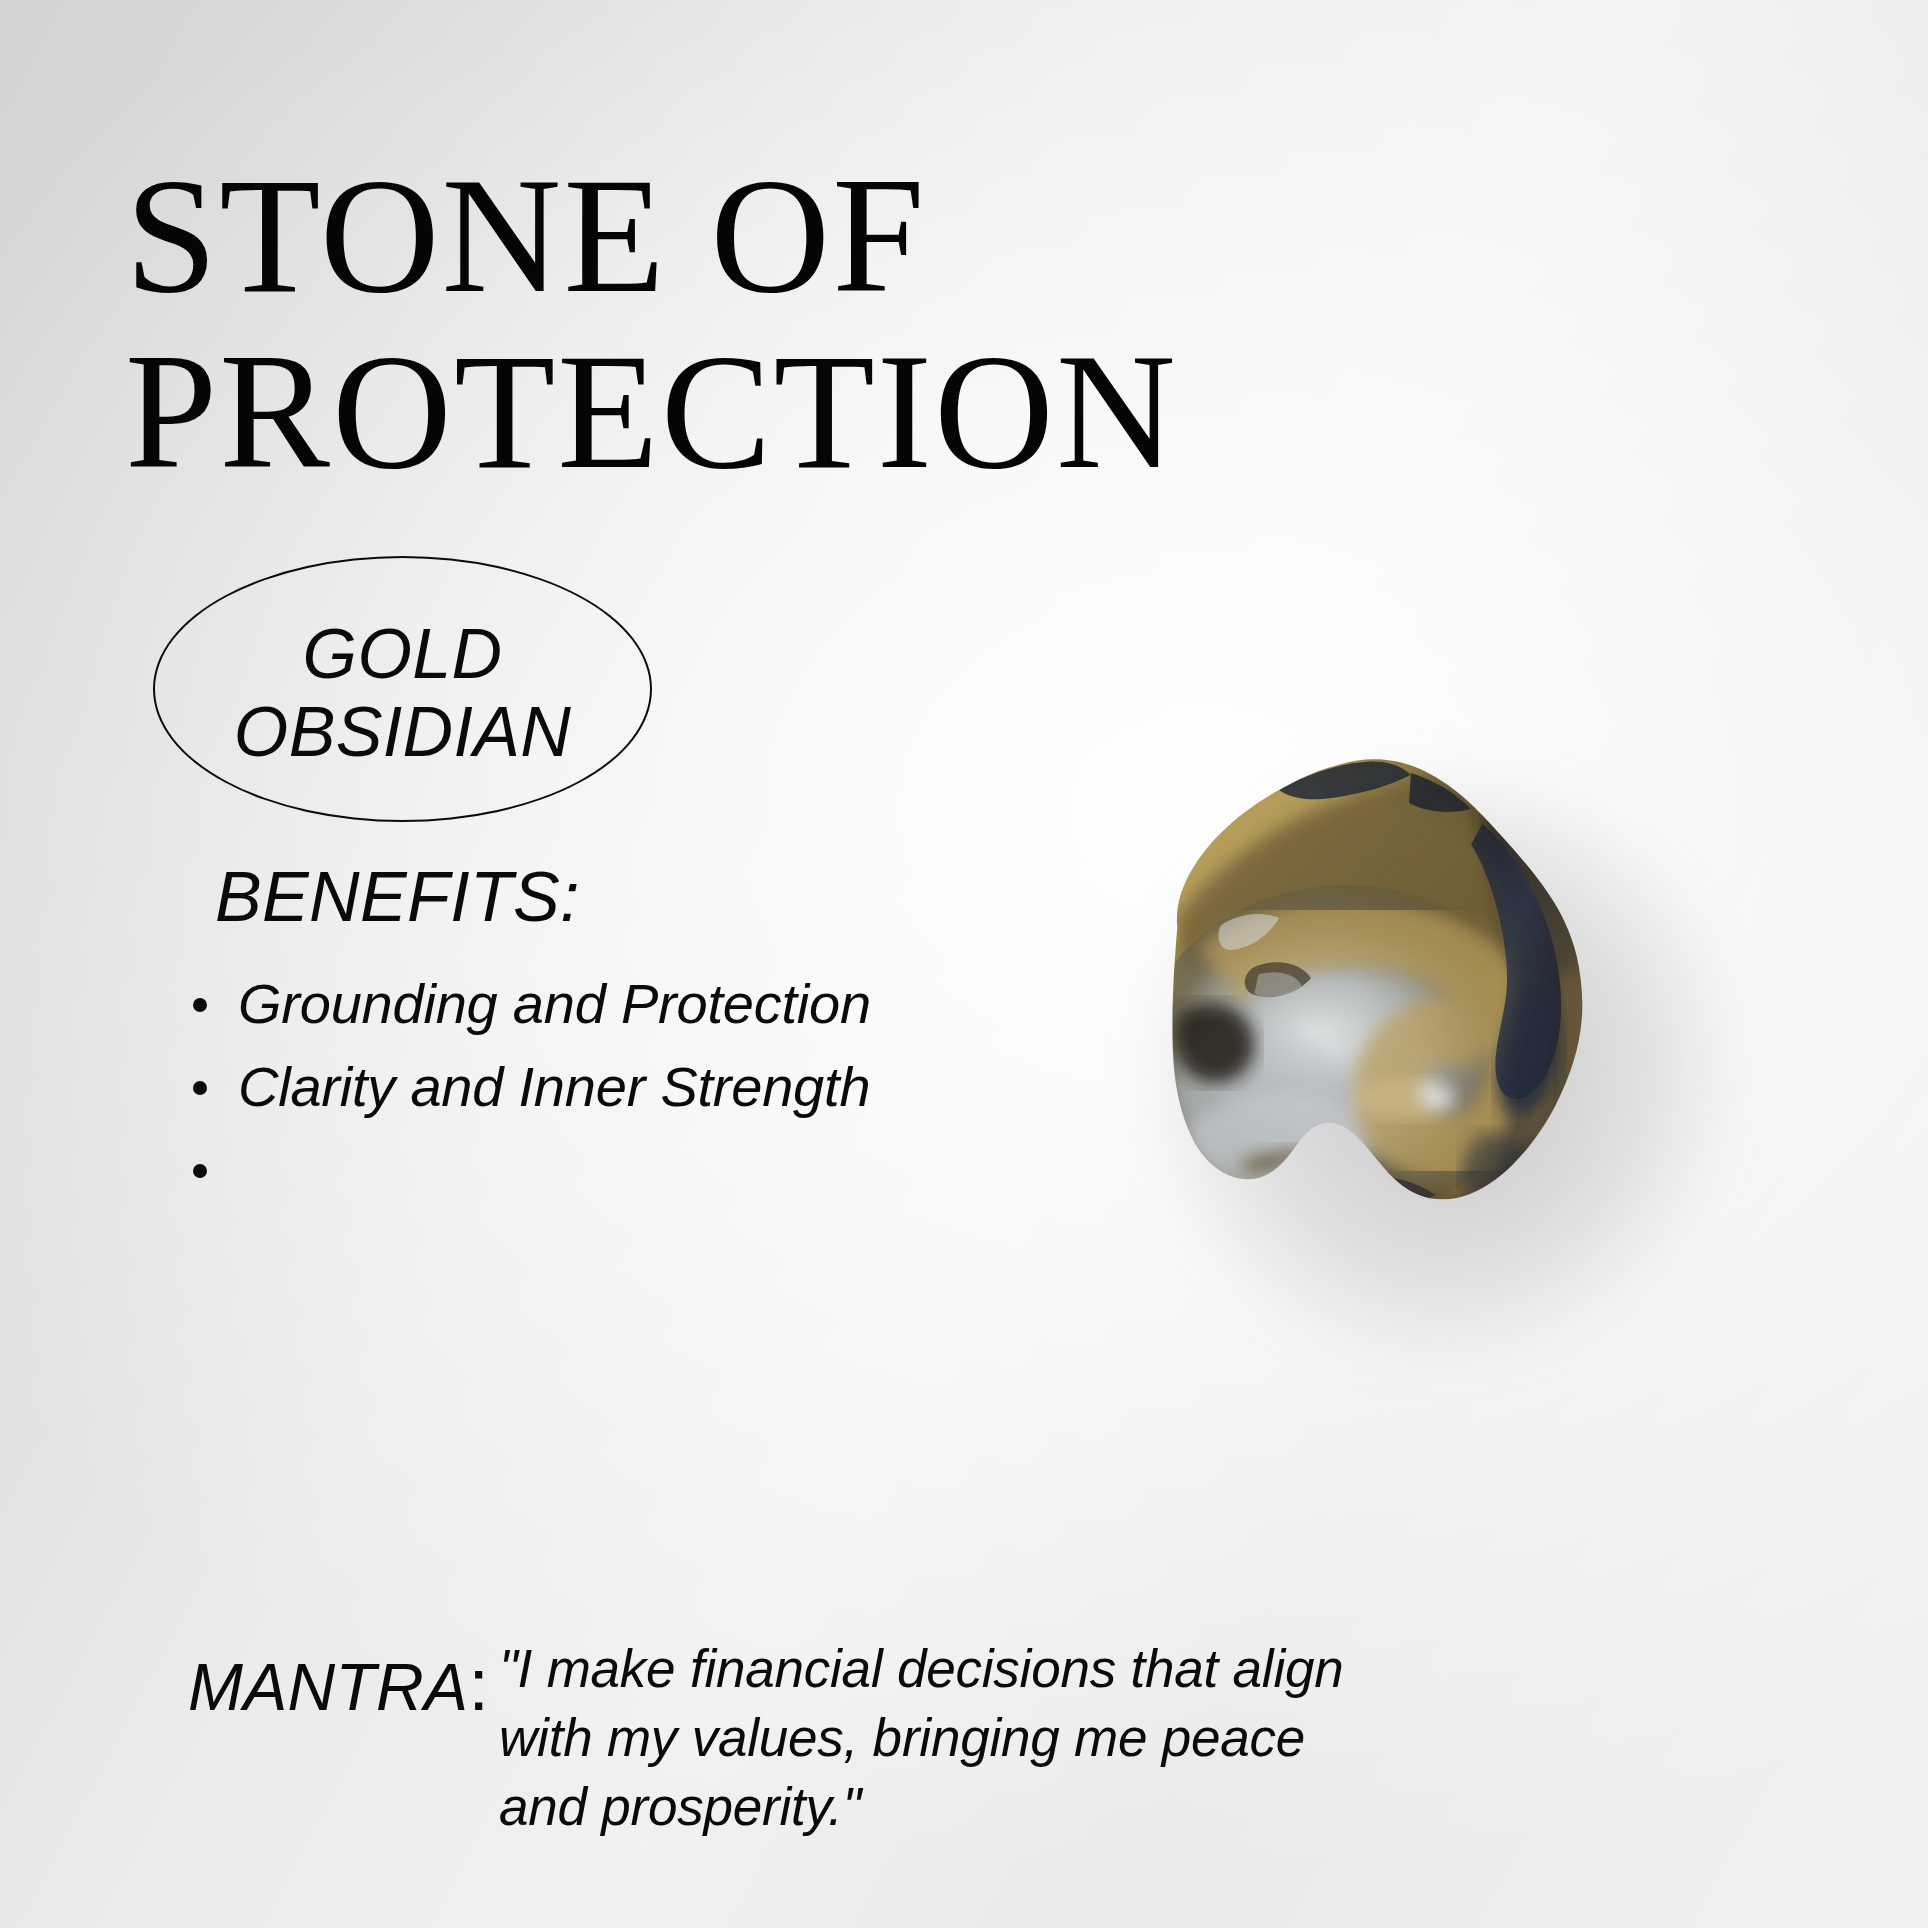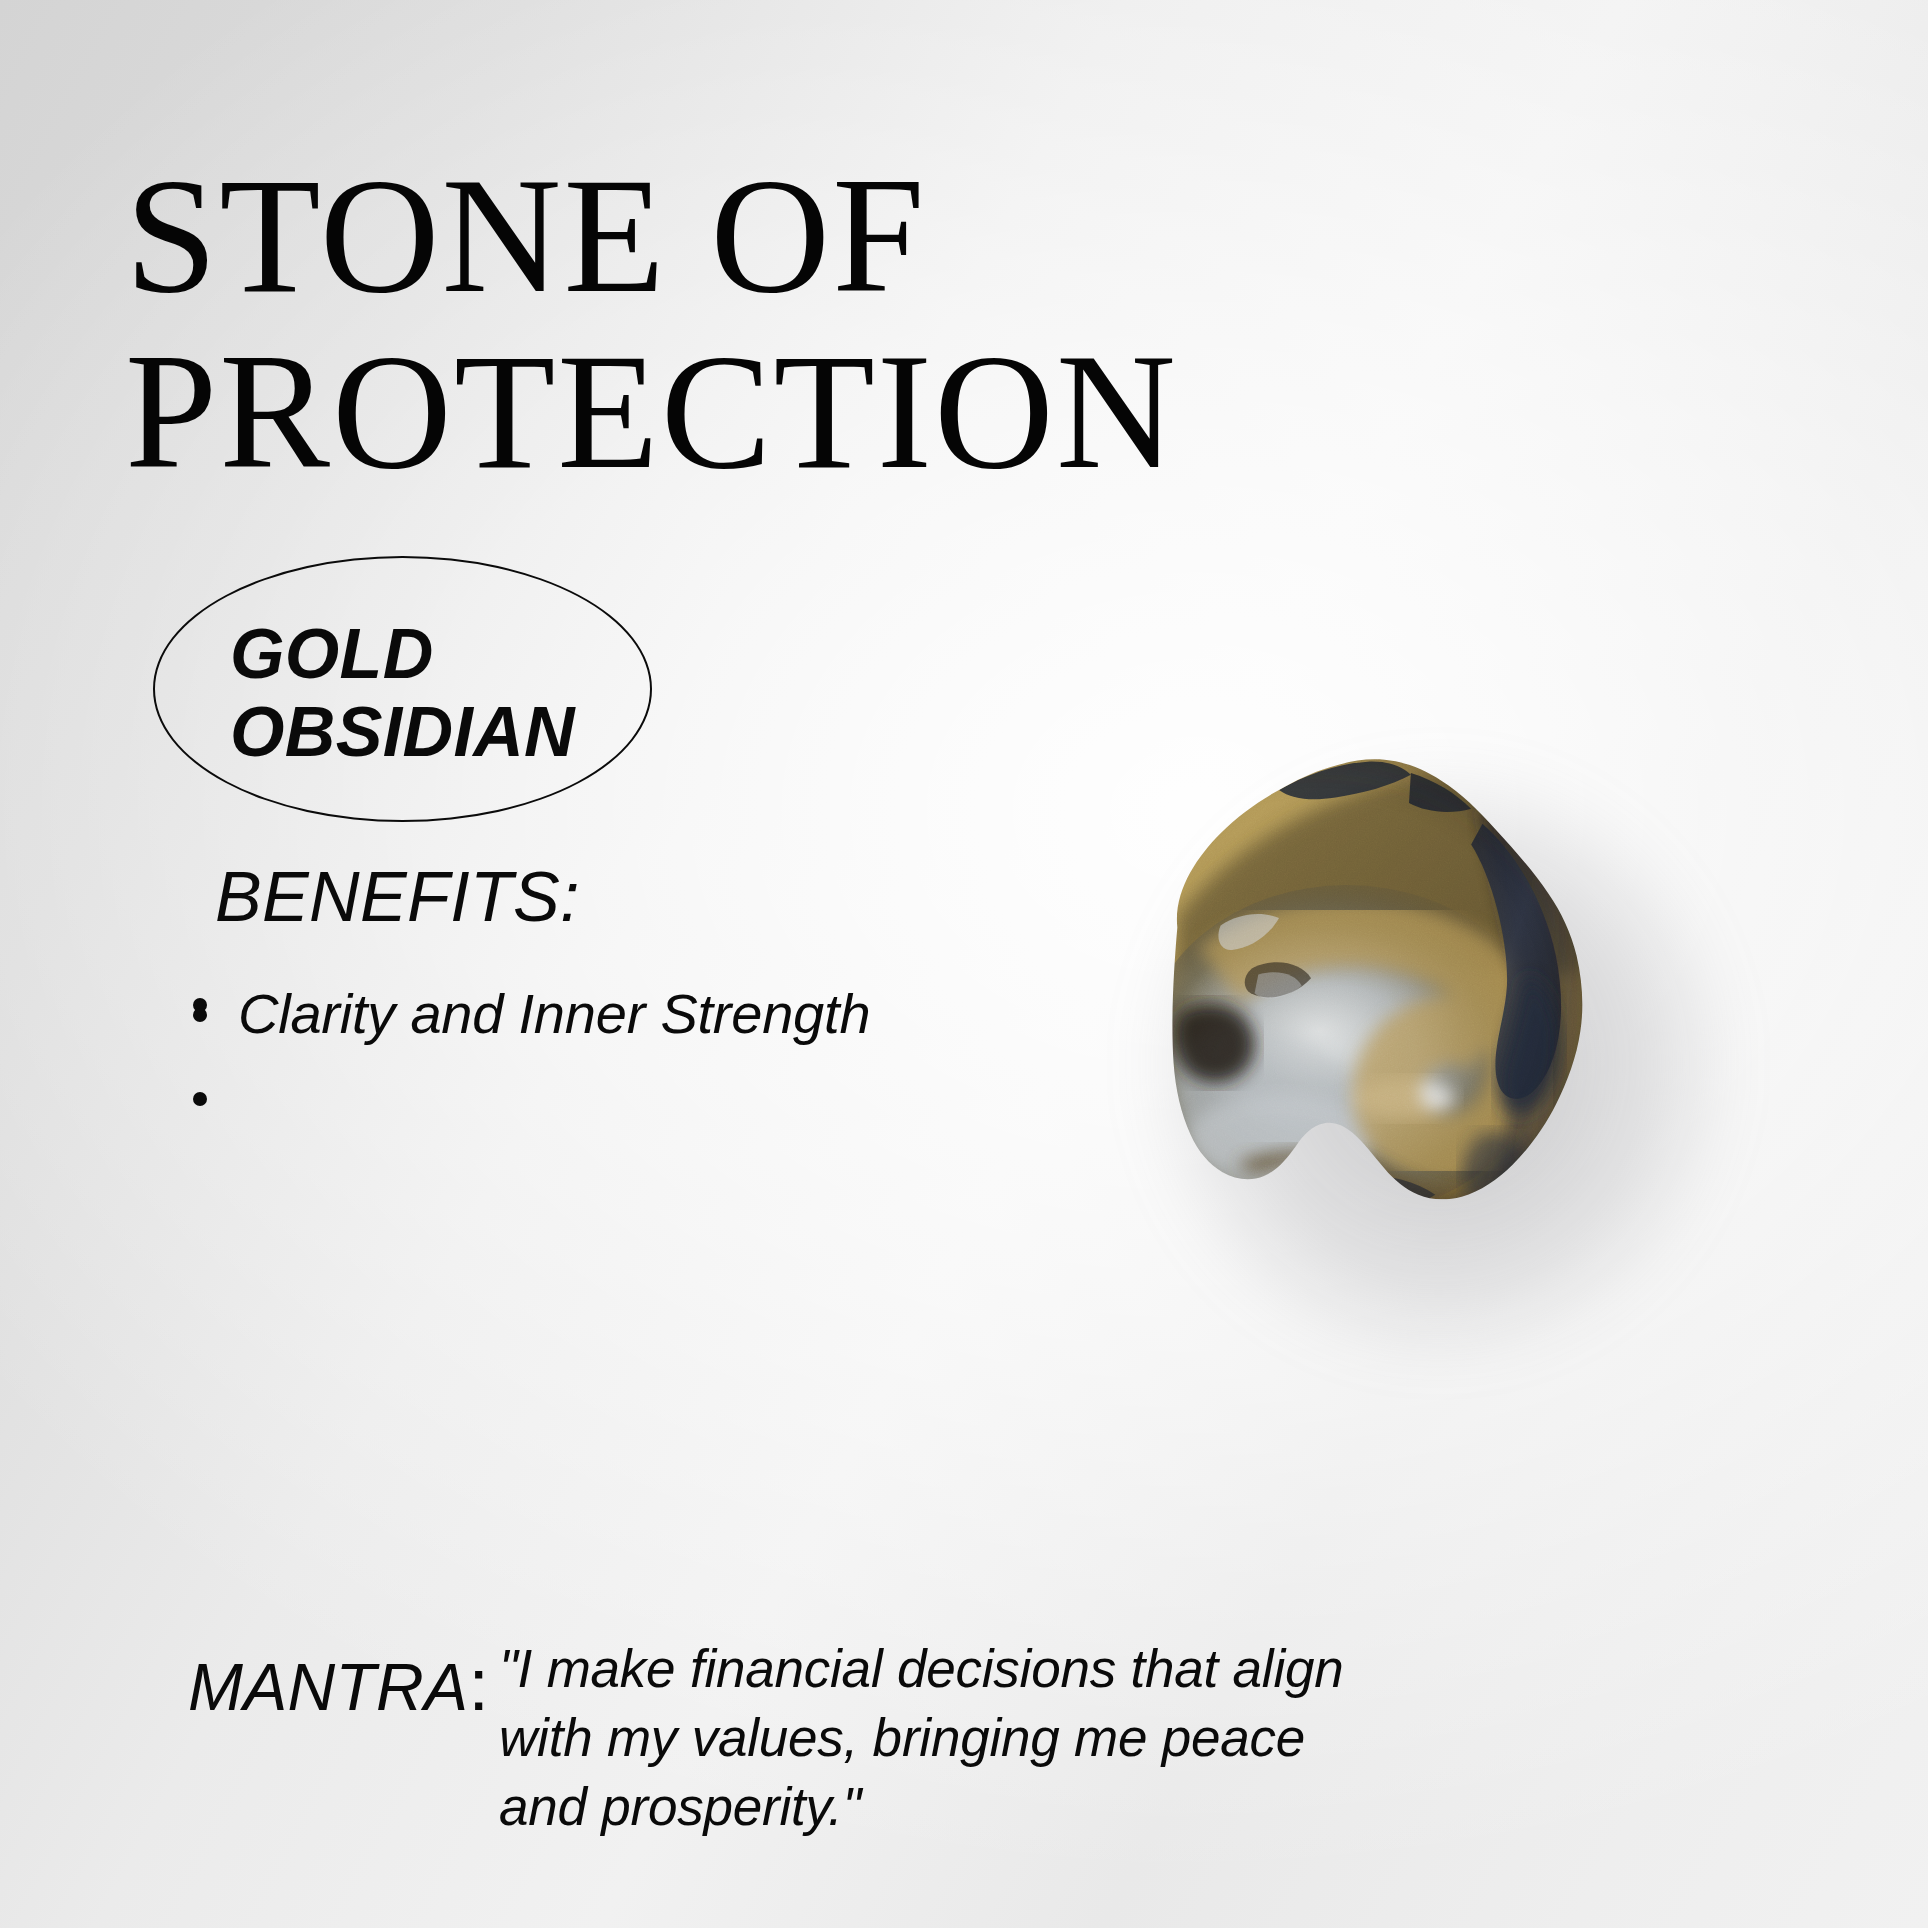--- a/index.html
+++ b/index.html
@@ -52,24 +52,24 @@
     height: 266px;
     border: 2.8px solid #0b0b0b;
     border-radius: 50%;
     display: flex;
     align-items: center;
     justify-content: center;
     box-sizing: border-box;
   }
   #badge-text {
     font-style: italic;
-    font-weight: 700;
+    font-weight: 400;
     font-size: 70px;
     line-height: 1.12;
-    text-align: left;
+    text-align: center;
     letter-spacing: 0.005em;
     color: #0a0a0a;
     margin-top: 8px;
   }
   #badge-text .bl { display: block; }
 
   
   #benefits-heading {
     position: absolute;
     left: 215px;
@@ -186,20 +186,21 @@
       <span class="bl">GOLD</span>
       <span class="bl">OBSIDIAN</span>
     </div>
   </div>
 
   <div id="benefits-heading">BENEFITS:</div>
 
   <ul id="benefits-list">
     <li>
       <span class="dot"></span>
+      <span>Grounding and Protection</span>
     </li>
     <li>
       <span class="dot"></span>
       <span>Clarity and Inner Strength</span>
     </li>
     <li>
       <span class="dot"></span>
     </li>
   </ul>
 

